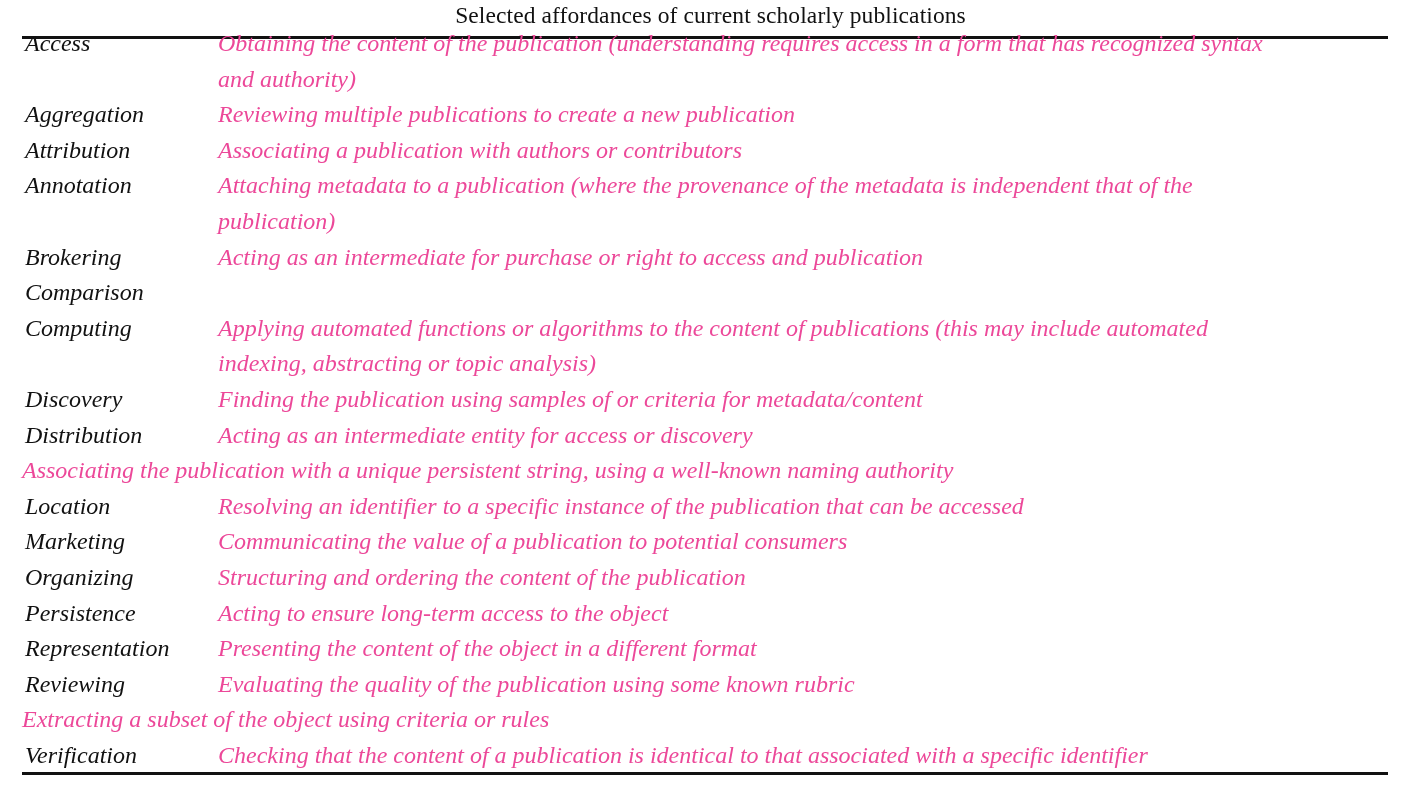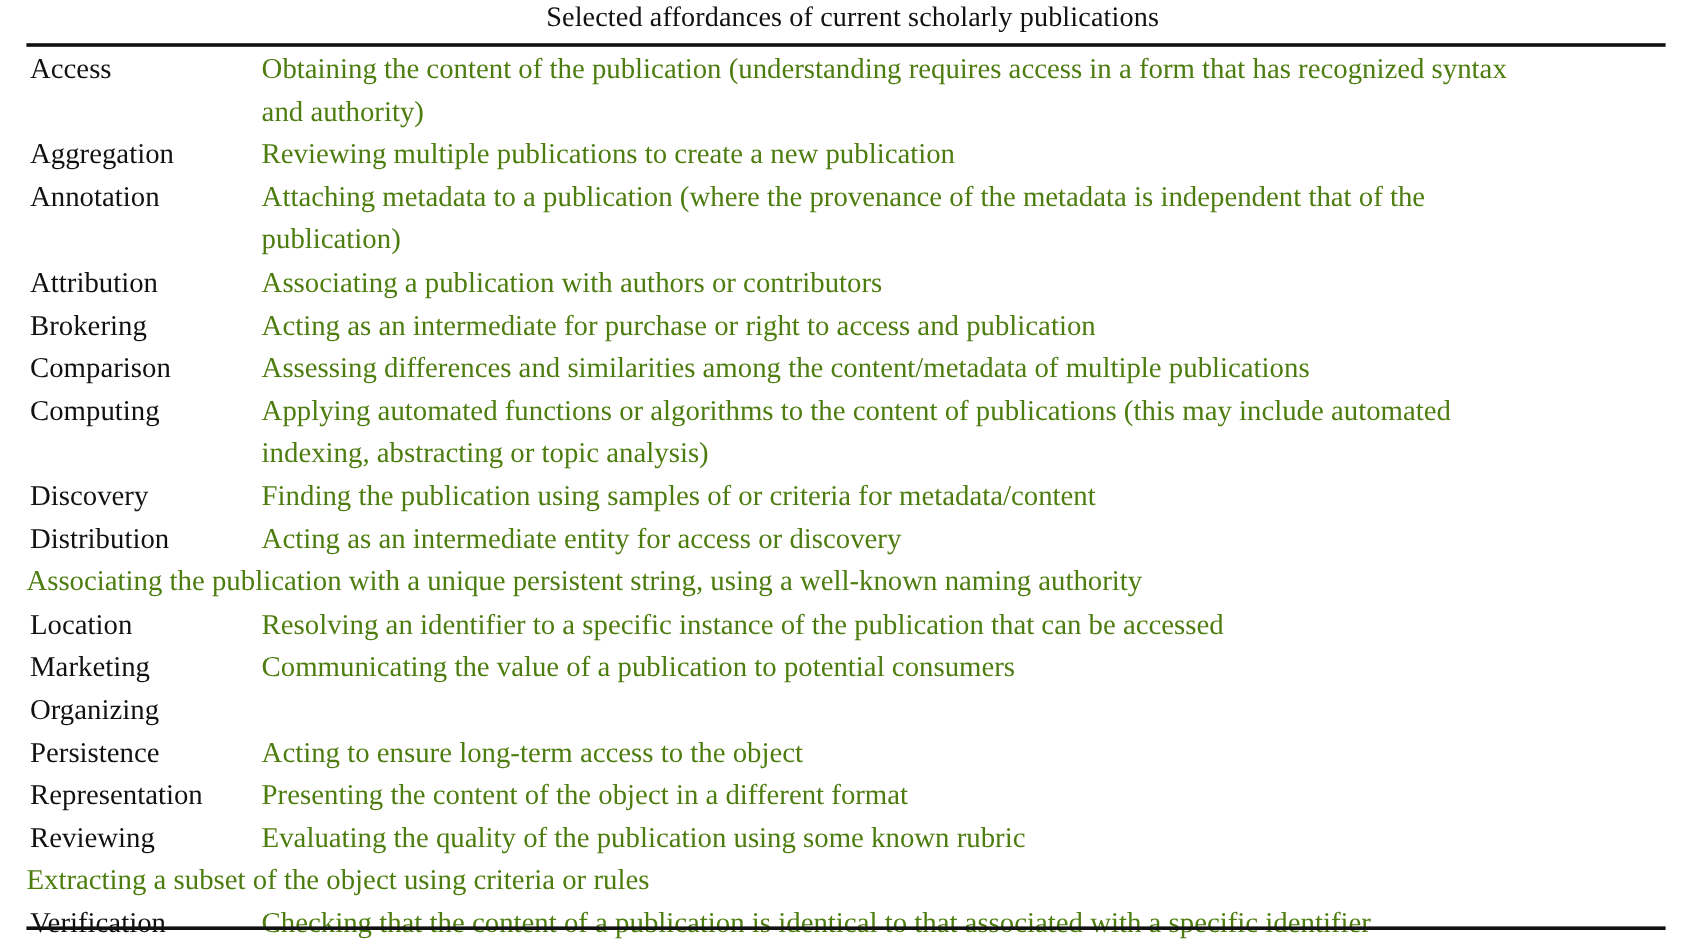--- a/index.html
+++ b/index.html
@@ -46,23 +46,24 @@
     top: 36px;
     height: 3px;
   }
   .rule-bottom {
     top: 772px;
     height: 3px;
   }
 
   .table-body {
     position: absolute;
-    top: 41px;
+    top: 26px;
     left: 22px;
     width: 1375px;
+    font-style: italic;
   }
 
   .row {
     display: flex;
     align-items: flex-start;
     width: 100%;
   }
 
   .cell-term {
     flex: 0 0 196px;
@@ -72,21 +73,21 @@
     color: #111111;
     white-space: nowrap;
     padding-left: 3px;
     box-sizing: border-box;
   }
 
   .cell-desc {
     flex: 1 1 auto;
     font-size: 24px;
     line-height: 35.6px;
-    color: #4d7c0f;
+    color: #ec4899;
     box-sizing: border-box;
   }
 
   .cell-desc .desc-line {
     display: block;
     white-space: nowrap;
   }
 </style>
 </head>
 <body>
@@ -105,43 +106,40 @@
           <span class="desc-line">and authority)</span>
         </div>
       </div>
       <div class="row">
         <div class="cell-term">Aggregation</div>
         <div class="cell-desc">
           <span class="desc-line">Reviewing multiple publications to create a new publication</span>
         </div>
       </div>
       <div class="row">
+        <div class="cell-term">Attribution</div>
+        <div class="cell-desc">
+          <span class="desc-line">Associating a publication with authors or contributors</span>
+        </div>
+      </div>
+      <div class="row">
         <div class="cell-term">Annotation</div>
         <div class="cell-desc">
           <span class="desc-line">Attaching metadata to a publication (where the provenance of the metadata is independent that of the</span>
           <span class="desc-line">publication)</span>
         </div>
       </div>
       <div class="row">
-        <div class="cell-term">Attribution</div>
-        <div class="cell-desc">
-          <span class="desc-line">Associating a publication with authors or contributors</span>
-        </div>
-      </div>
-      <div class="row">
         <div class="cell-term">Brokering</div>
         <div class="cell-desc">
           <span class="desc-line">Acting as an intermediate for purchase or right to access and publication</span>
         </div>
       </div>
       <div class="row">
         <div class="cell-term">Comparison</div>
-        <div class="cell-desc">
-          <span class="desc-line">Assessing differences and similarities among the content/metadata of multiple publications</span>
-        </div>
       </div>
       <div class="row">
         <div class="cell-term">Computing</div>
         <div class="cell-desc">
           <span class="desc-line">Applying automated functions or algorithms to the content of publications (this may include automated</span>
           <span class="desc-line">indexing, abstracting or topic analysis)</span>
         </div>
       </div>
       <div class="row">
         <div class="cell-term">Discovery</div>
@@ -167,20 +165,23 @@
         </div>
       </div>
       <div class="row">
         <div class="cell-term">Marketing</div>
         <div class="cell-desc">
           <span class="desc-line">Communicating the value of a publication to potential consumers</span>
         </div>
       </div>
       <div class="row">
         <div class="cell-term">Organizing</div>
+        <div class="cell-desc">
+          <span class="desc-line">Structuring and ordering the content of the publication</span>
+        </div>
       </div>
       <div class="row">
         <div class="cell-term">Persistence</div>
         <div class="cell-desc">
           <span class="desc-line">Acting to ensure long-term access to the object</span>
         </div>
       </div>
       <div class="row">
         <div class="cell-term">Representation</div>
         <div class="cell-desc">

